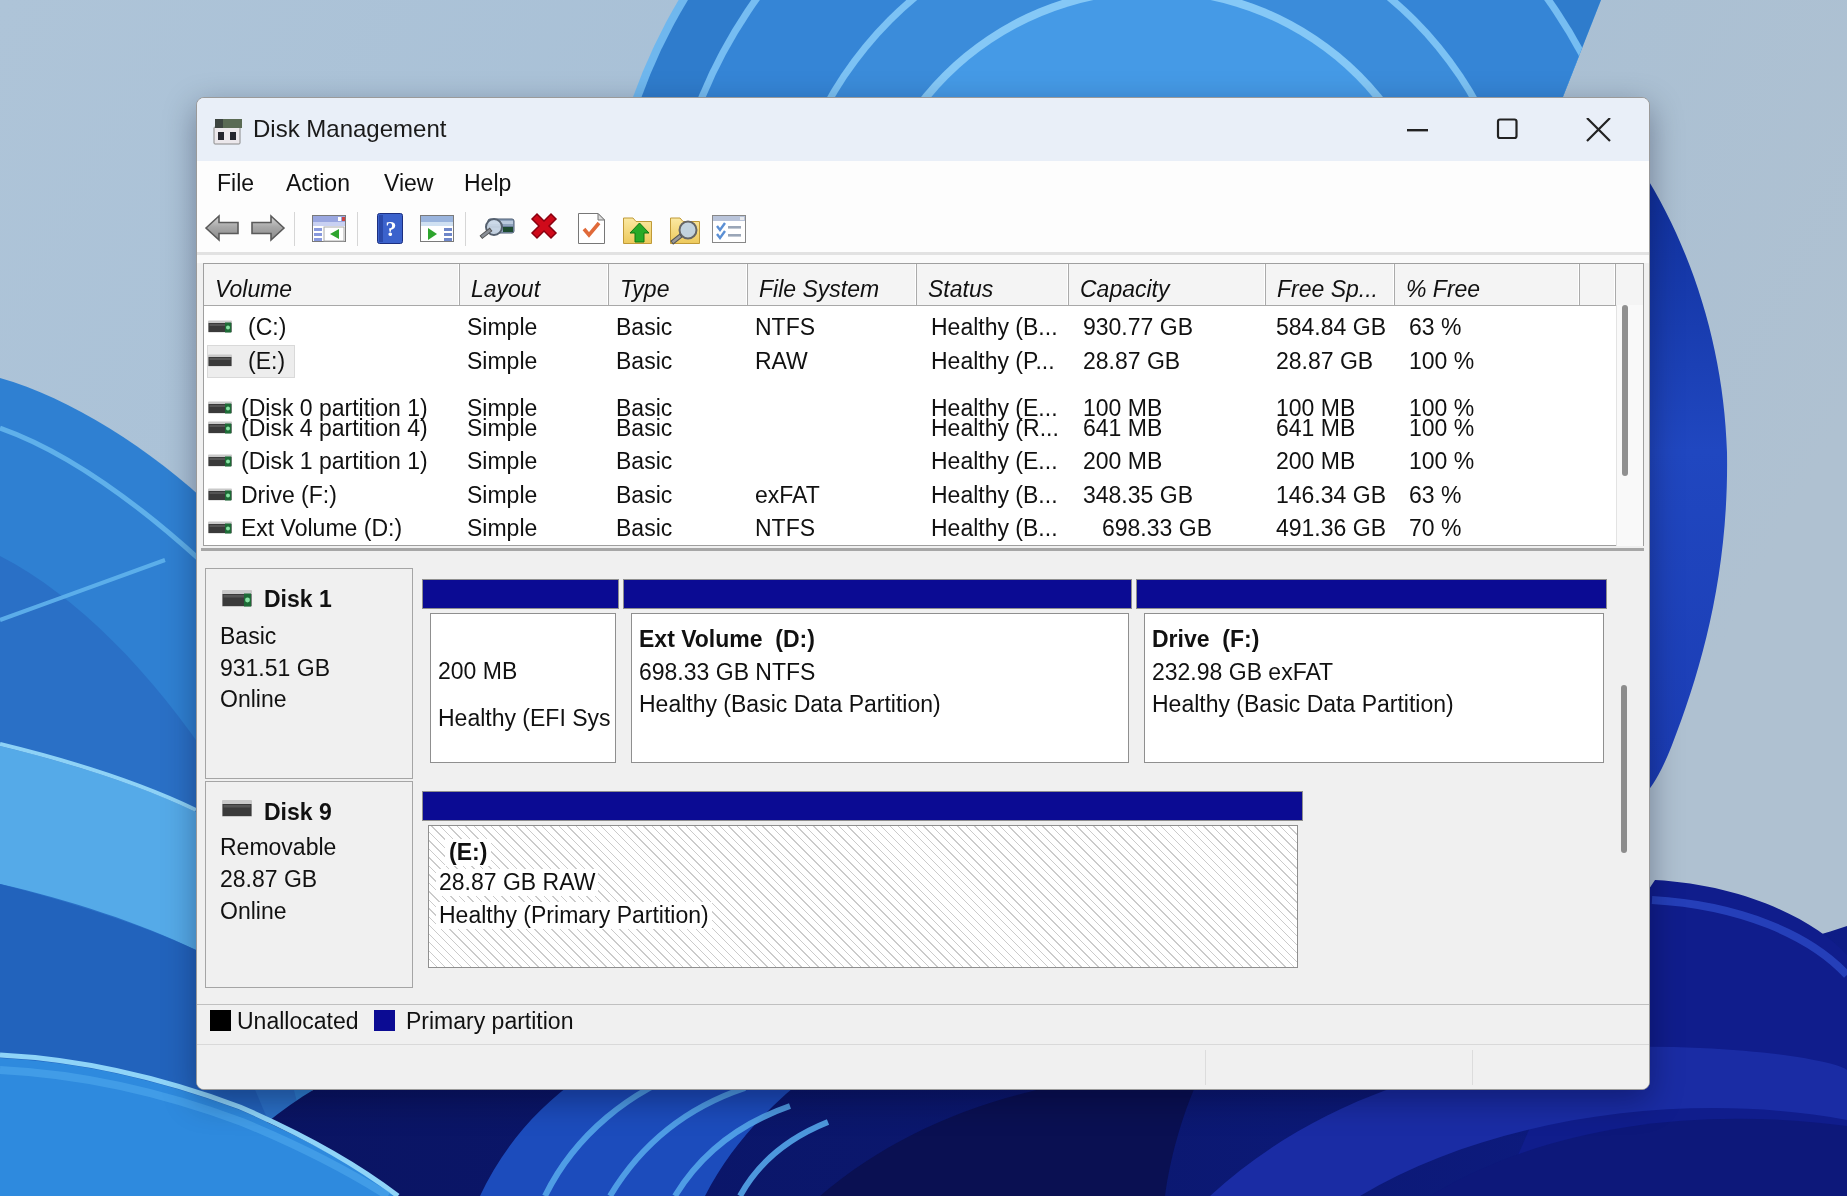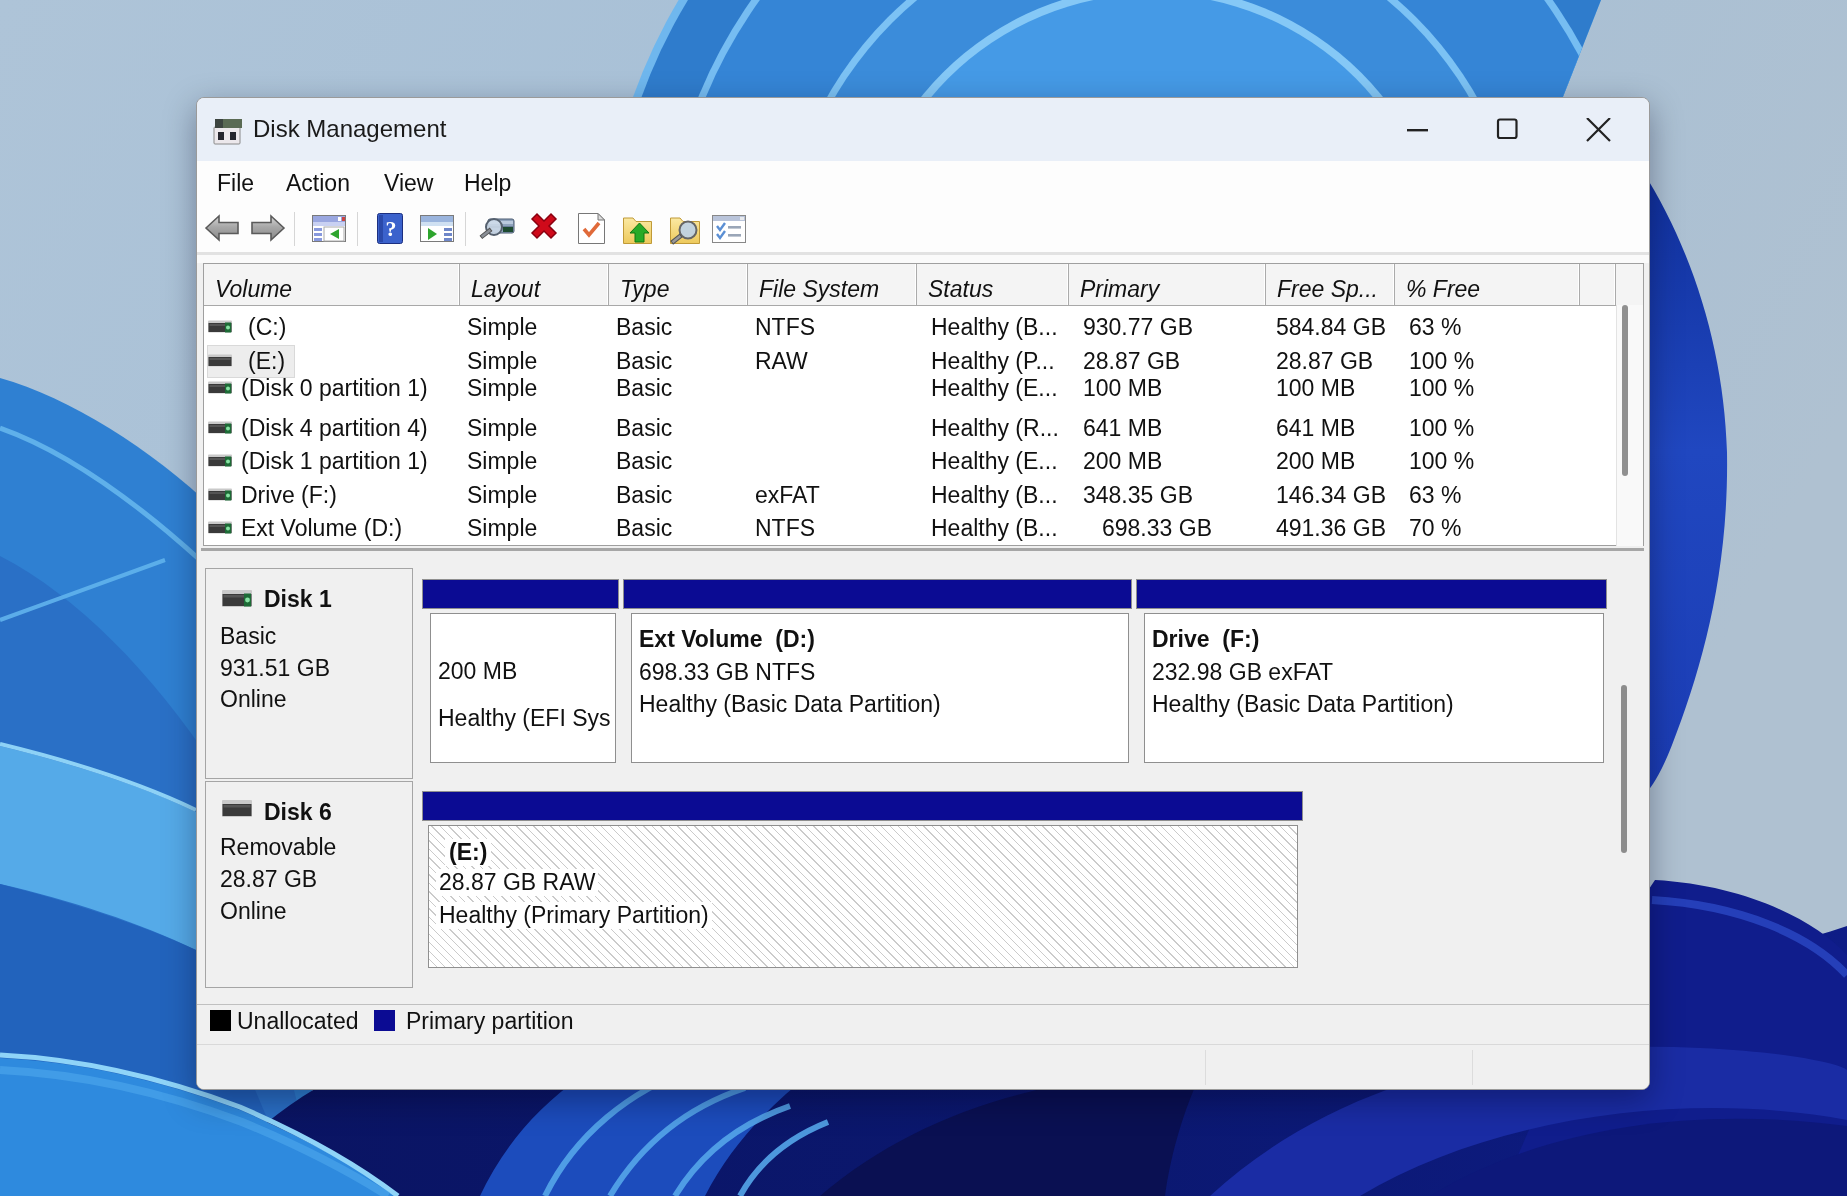--- a/index.html
+++ b/index.html
@@ -234,21 +234,21 @@
       <div class="hc" style="left:405px;width:139px">
           <span>Type</span>
         </div>
       <div class="hc" style="left:544px;width:169px">
           <span>File System</span>
         </div>
       <div class="hc" style="left:713px;width:152px">
           <span>Status</span>
         </div>
       <div class="hc" style="left:865px;width:197px">
-          <span>Primary</span>
+          <span>Capacity</span>
         </div>
       <div class="hc" style="left:1062px;width:129px">
           <span>Free Sp...</span>
         </div>
       <div class="hc" style="left:1191px;width:185px">
           <span>% Free</span>
         </div>
       <div class="hc" style="left:1376px;width:36px">
           <span></span>
         </div>
@@ -281,21 +281,21 @@
   </svg>
           <span style="left:44px">(E:)</span>
           <span style="left:263px">Simple</span>
           <span style="left:412px">Basic</span>
           <span style="left:551px">RAW</span>
           <span style="left:727px">Healthy (P...</span>
           <span style="left:879px">28.87 GB</span>
           <span style="left:1072px">28.87 GB</span>
           <span style="left:1205px">100 %</span>
         </div>
-        <div class="row" style="top:108px">
+        <div class="row" style="top:128px">
           <svg class="vicon" viewBox="0 0 24 15">
     <rect x="0" y="1.5" width="24" height="12" rx="1" fill="#c9c9c9"></rect>
     <rect x="0.5" y="4" width="23" height="9" fill="#3a3a3a"></rect>
     <rect x="1.5" y="5" width="21" height="2" fill="#555"></rect>
     <rect x="17" y="3.5" width="6.2" height="10" fill="#1d6b36"></rect>
             <circle cx="20" cy="8.5" r="2" fill="#86e2a2"></circle>
   </svg>
           <span style="left:37px">(Disk 0 partition 1)</span>
           <span style="left:263px">Simple</span>
           <span style="left:412px">Basic</span>
@@ -391,21 +391,21 @@
       <span class="t" style="left:14px;top:54px">Basic</span>
       <span class="t" style="left:14px;top:86px">931.51 GB</span>
       <span class="t" style="left:14px;top:117px">Online</span>
     </div>
     <div class="dleft" style="top:228px;height:205px">
       <svg class="abs" style="left:16px;top:16px" width="30" height="22" viewBox="0 0 30 22">
         <rect x="0" y="2" width="30" height="17" rx="1" fill="#c9c9c9"></rect>
         <rect x="0.5" y="6" width="29" height="12" fill="#3a3a3a"></rect>
         <rect x="1.5" y="7" width="27" height="2.5" fill="#555"></rect>
       </svg>
-      <span class="t" style="left:58px;top:17px;font-weight:bold">Disk 6</span>
+      <span class="t" style="left:58px;top:17px;font-weight:bold">Disk 9</span>
       <span class="t" style="left:14px;top:52px">Removable</span>
       <span class="t" style="left:14px;top:84px">28.87 GB</span>
       <span class="t" style="left:14px;top:116px">Online</span>
     </div>
     <div id="vscroll2">
         <div id="vthumb2"></div>
       </div>
   <div class="cell" style="left:219px;top:20px;width:197px;height:205px">
   <div class="navy" style="top:6px"></div>
   <div class="pbox" style="left:8px;top:40px;width:186px;height:150px">

